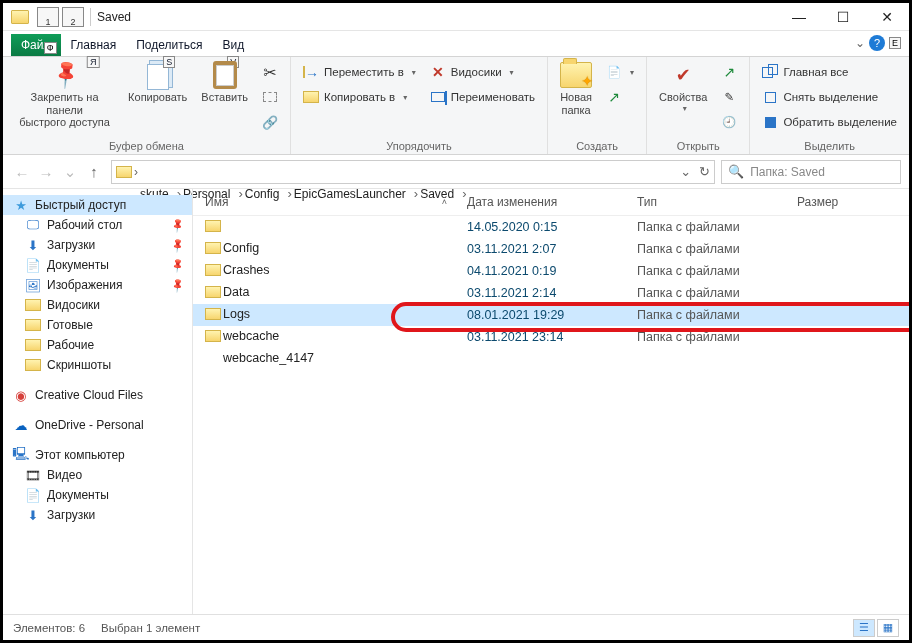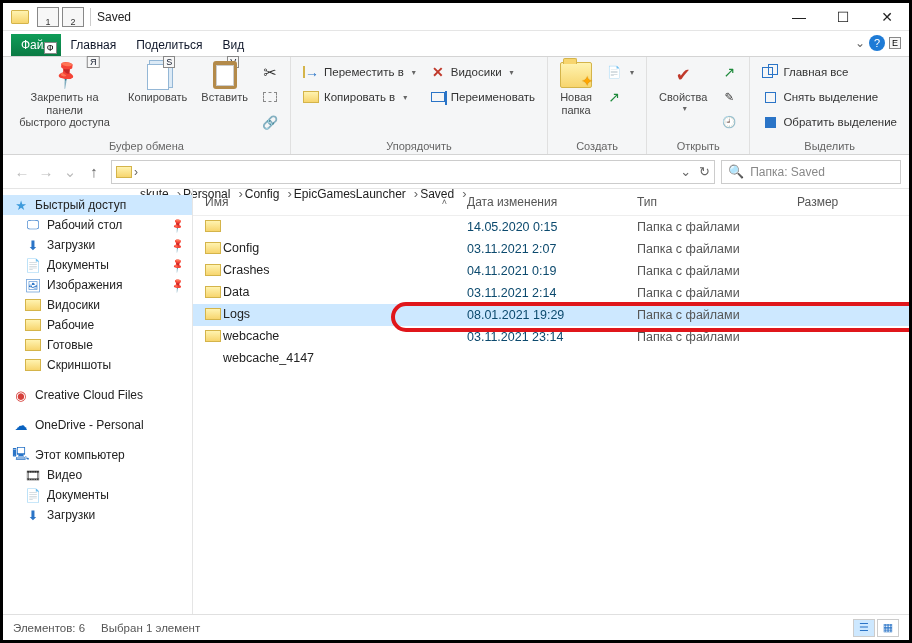--- a/index.html
+++ b/index.html
@@ -353,27 +353,27 @@
     <div class="side-item">
         <span class="ic">
           <span class="folder-sm"></span>
         </span>
         <span>Видосики</span>
       </div>
     <div class="side-item">
         <span class="ic">
           <span class="folder-sm"></span>
         </span>
-        <span>Рабочие</span>
+        <span>Готовые</span>
       </div>
     <div class="side-item">
         <span class="ic">
           <span class="folder-sm"></span>
         </span>
-        <span>Готовые</span>
+        <span>Рабочие</span>
       </div>
     <div class="side-item">
         <span class="ic">
           <span class="folder-sm"></span>
         </span>
         <span>Скриншоты</span>
       </div>
     <div style="height:10px"></div>
     <div class="side-item top">
         <span class="ic cc">◉</span>

